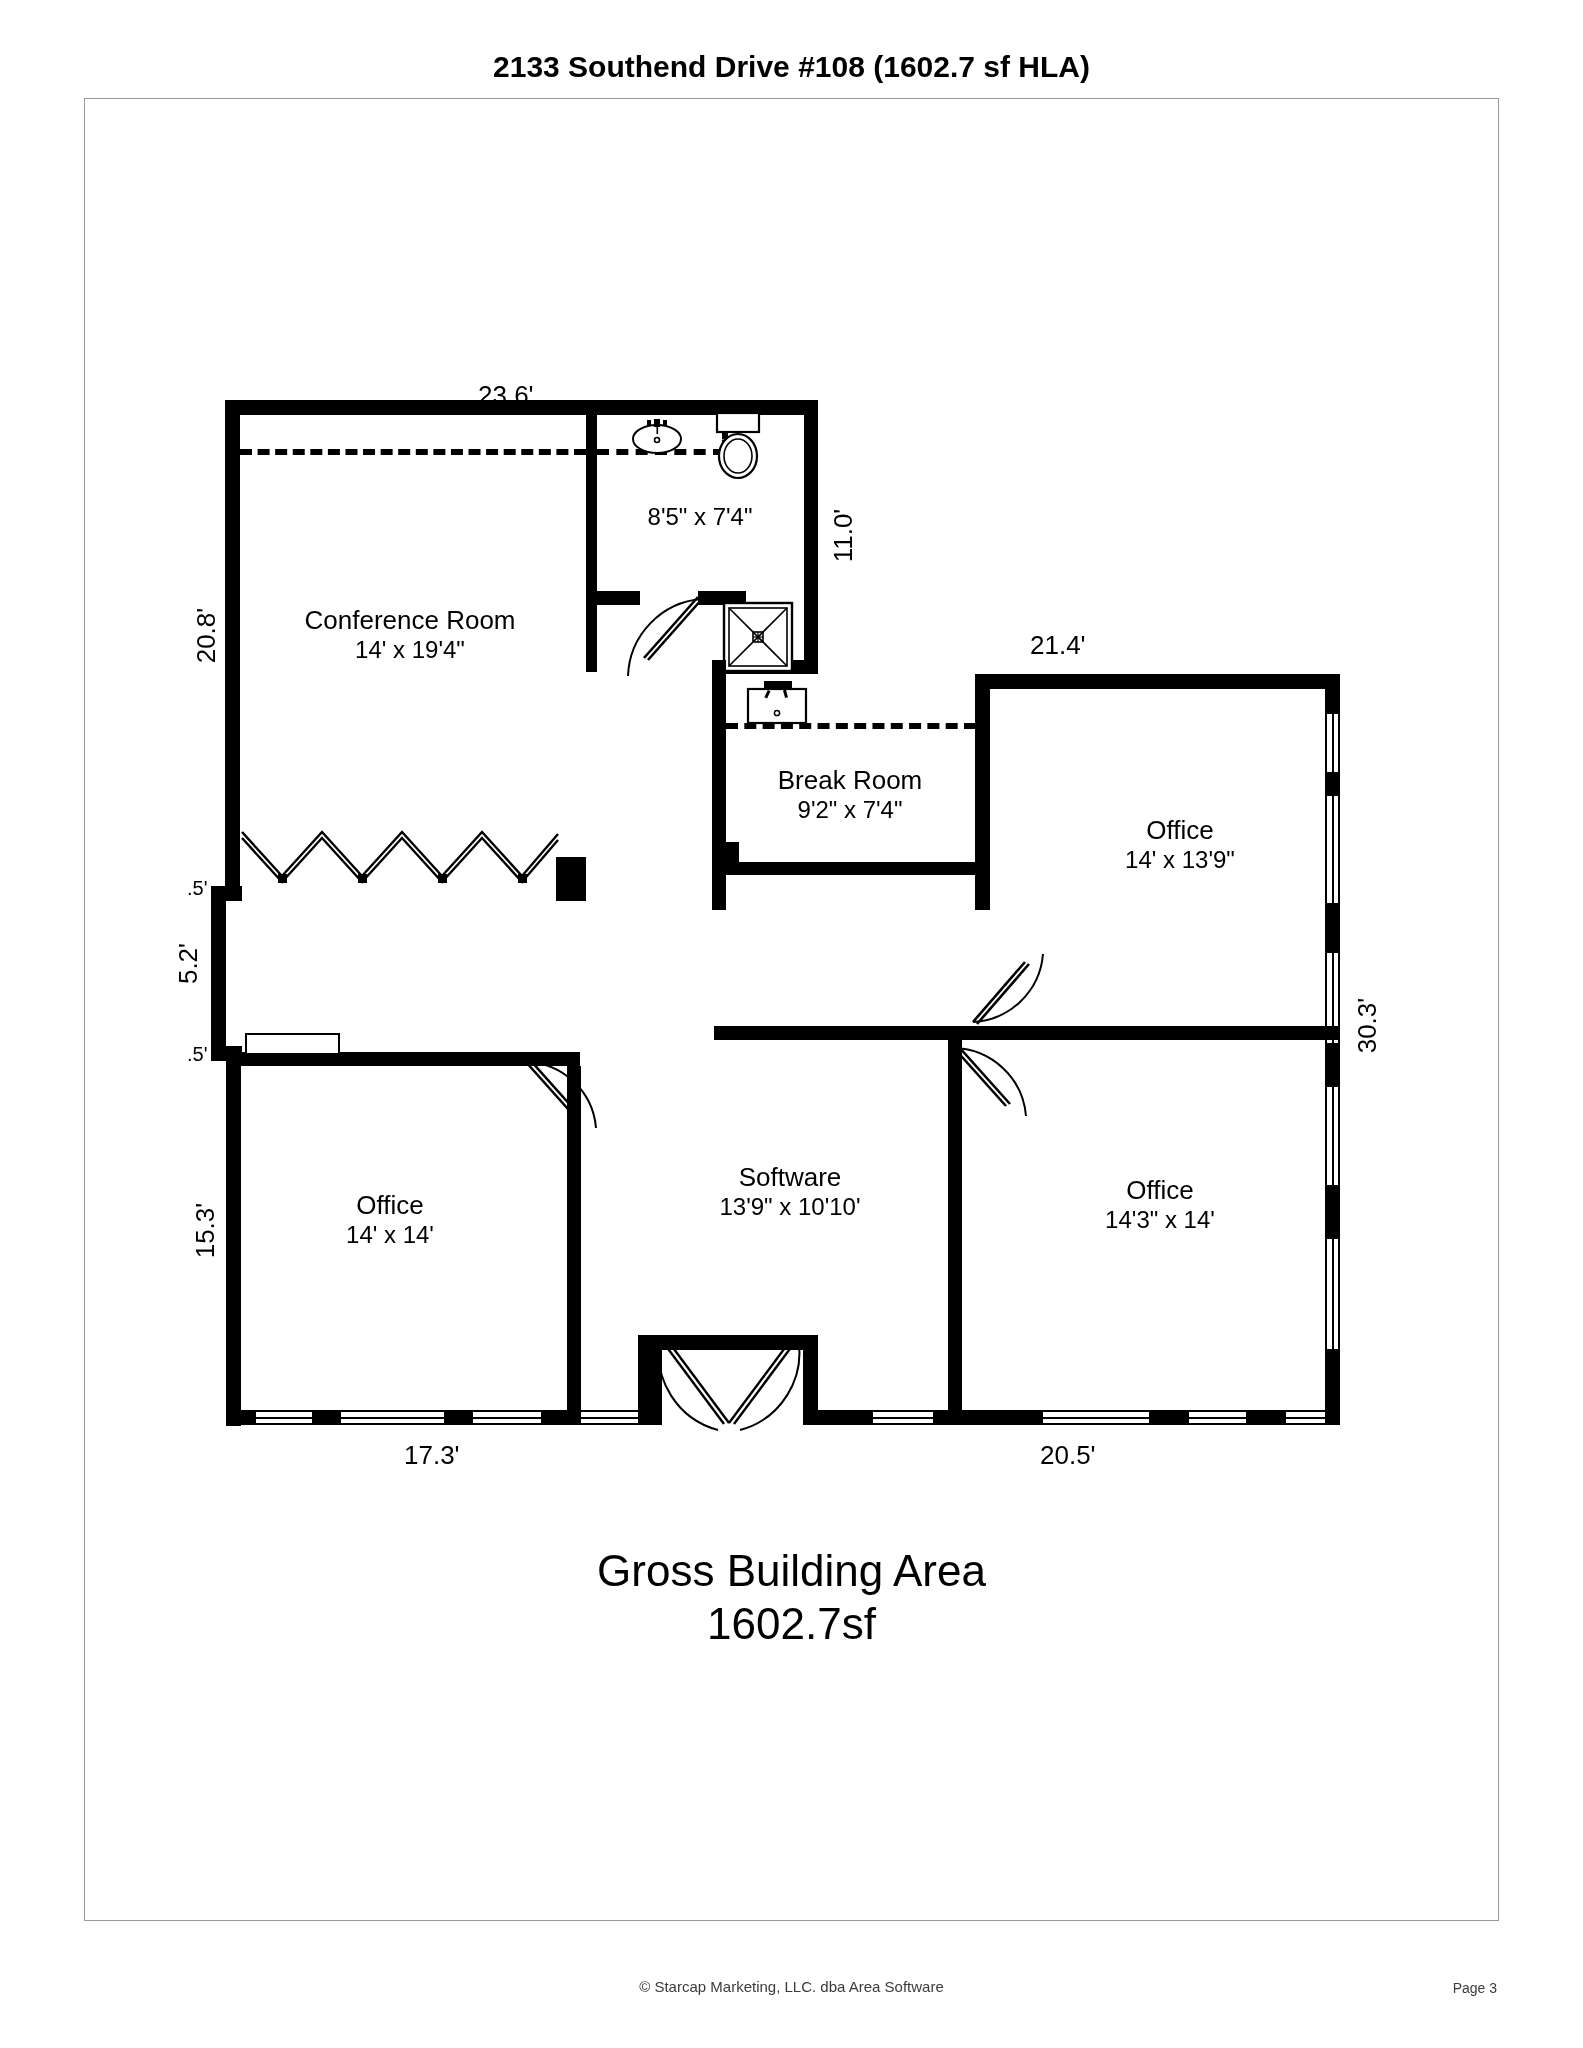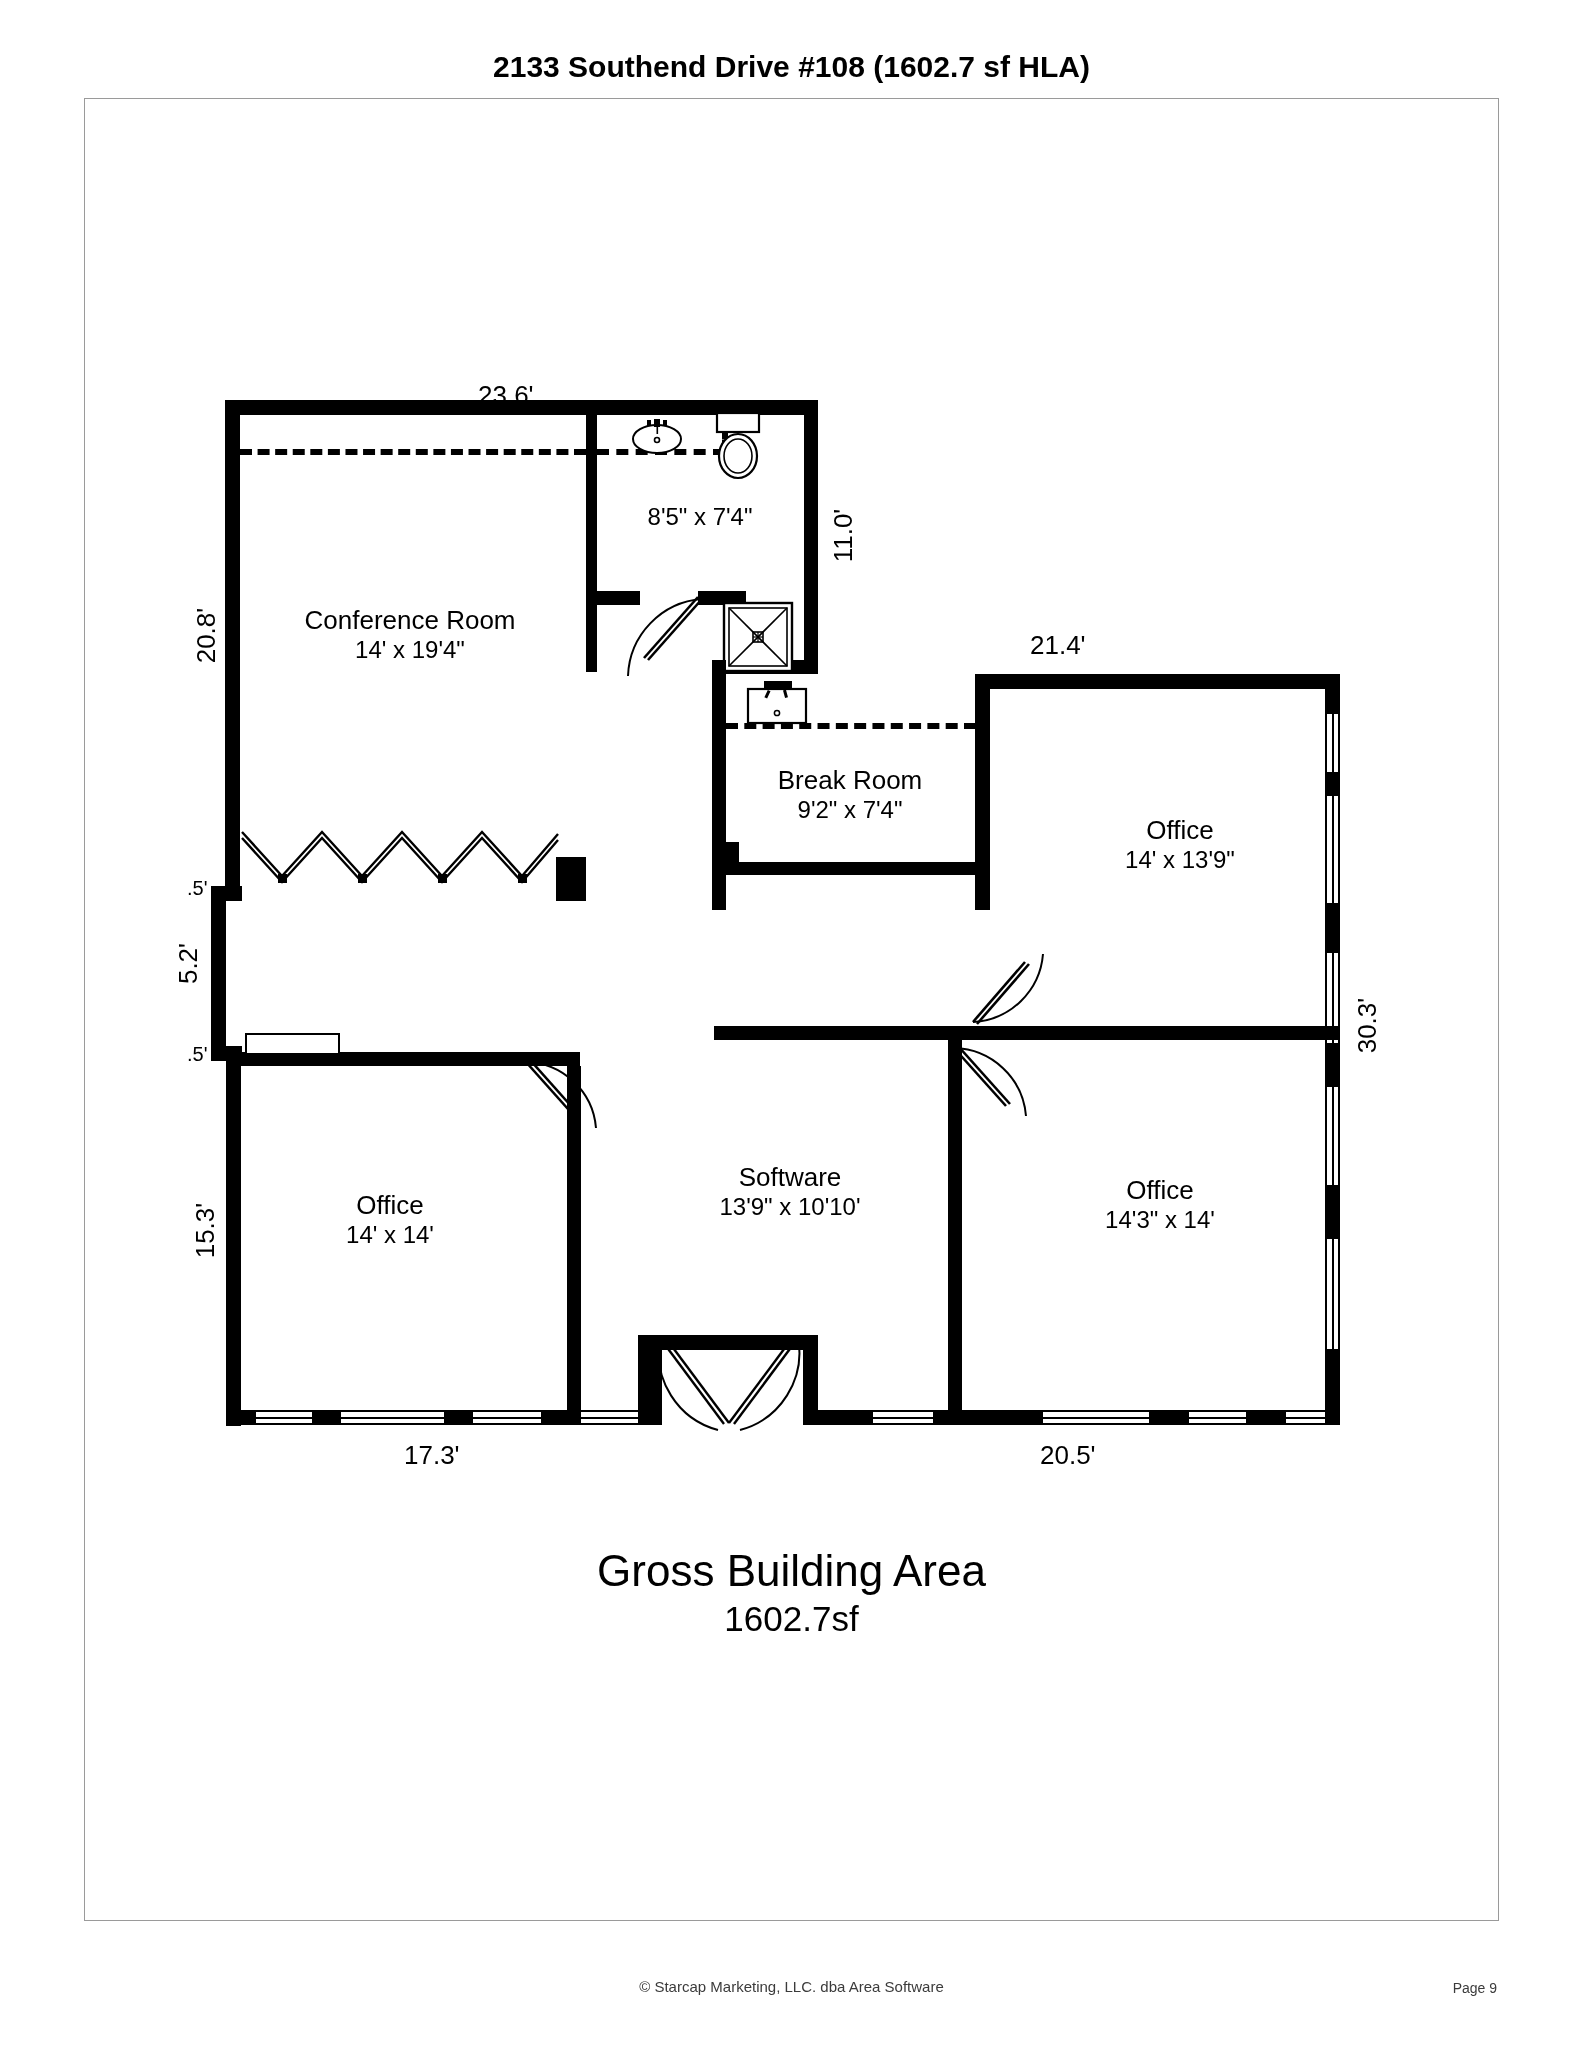--- a/index.html
+++ b/index.html
@@ -147,21 +147,21 @@
   
   #gross-area {
     position: absolute;
     left: 0;
     top: 1545px;
     width: 1583px;
     text-align: center;
     line-height: 1.2;
   }
   #gross-area .ga-line1 { font-size: 44px; display: block; }
-  #gross-area .ga-line2 { font-size: 35px; display: block; }
+  #gross-area .ga-line2 { font-size: 44px; display: block; }
   
   .fixture { position: absolute; }
   .swing { position: absolute; }
 </style>
 </head>
 <body>
 
 <div id="page">
 
   <div id="doc-title">2133 Southend Drive #108 (1602.7 sf HLA)</div>
@@ -414,15 +414,15 @@
     <div class="dim" style="left:1040px; top:1440px;">20.5'</div>
 
   </div>
 
   <div id="gross-area">
     <span class="ga-line1">Gross Building Area</span>
     <span class="ga-line2">1602.7sf</span>
   </div>
 
   <div id="footer-copyright">© Starcap Marketing, LLC. dba Area Software</div>
-  <div id="footer-page">Page 9</div>
+  <div id="footer-page">Page 3</div>
 
 </div>
 
 </body></html>

